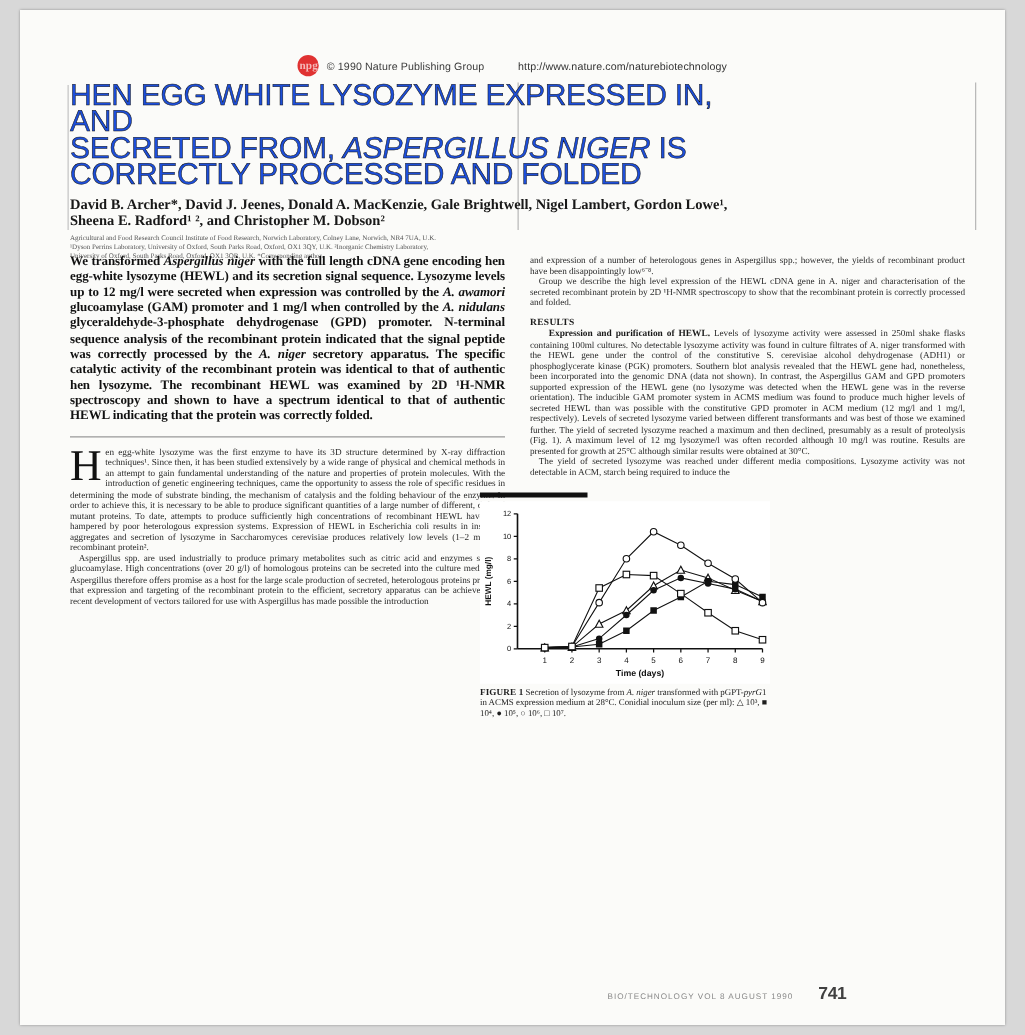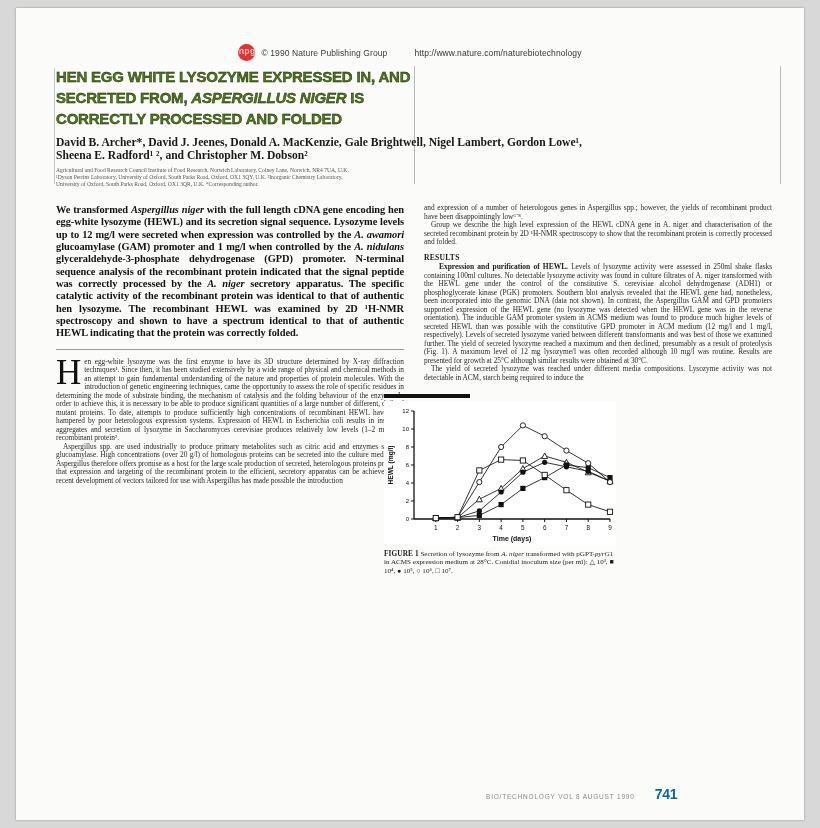--- a/index.html
+++ b/index.html
@@ -20,34 +20,34 @@
   .pub-header{
     position:absolute;left:0;top:36px;width:788px;
     display:flex;align-items:center;justify-content:center;gap:6px;
     font-family:"Liberation Sans",sans-serif;
     font-size:8.5px;color:#3a3a3a;letter-spacing:.1px;
   }
   .npg-logo{
     width:17px;height:17px;border-radius:50%;
     background:#e03232;
     display:flex;align-items:center;justify-content:center;
-    color:#f4b9b9;font-family:Liberation Mono, monospace;
+    color:#f4b9b9;font-family:Liberation Serif, serif;
     font-size:9px;font-weight:bold;line-height:1;
   }
   .pub-url{color:#333;margin-left:21px;}
   
   .content{
     position:absolute;left:40px;top:58px;width:712px;
   }
   .title{
     font-family:"Liberation Sans",sans-serif;
-    font-weight:bold;font-style:normal;
-    font-size:15px;line-height:21px;
+    font-weight:normal;font-style:normal;
+    font-size:24px;line-height:21px;
     letter-spacing:-0.2px;
-    color:#4d7c0f;
+    color:#1d4ed8;
     text-transform:uppercase;
     width:560px;
     -webkit-text-stroke:0.4px #111;
   }
   .title .ital{font-style:italic;}
   .authors{
     margin-top:7px;width:560px;
     font-family:"Liberation Serif",serif;
     font-size:11.6px;line-height:13.4px;font-weight:bold;
     color:#181818;
@@ -132,21 +132,21 @@
     position:absolute;left:470px;top:778px;width:300px;
     display:flex;align-items:baseline;gap:20px;
   }
   .footer-journal{
     font-family:"Liberation Sans",sans-serif;
     font-size:6.5px;letter-spacing:.8px;color:#888;
     filter:blur(.5px);
   }
   .footer-page{
     font-family:"Liberation Sans",sans-serif;
-    font-size:14px;font-weight:bold;color:#0369a1;letter-spacing:-.3px;
+    font-size:14px;font-weight:bold;color:#404040;letter-spacing:-.3px;
   }
 </style>
 </head>
 <body>
 
 <div class="page">
 
   <div class="pub-header">
     <span class="npg-logo">npg</span>
     <span>© 1990 Nature Publishing Group</span>

